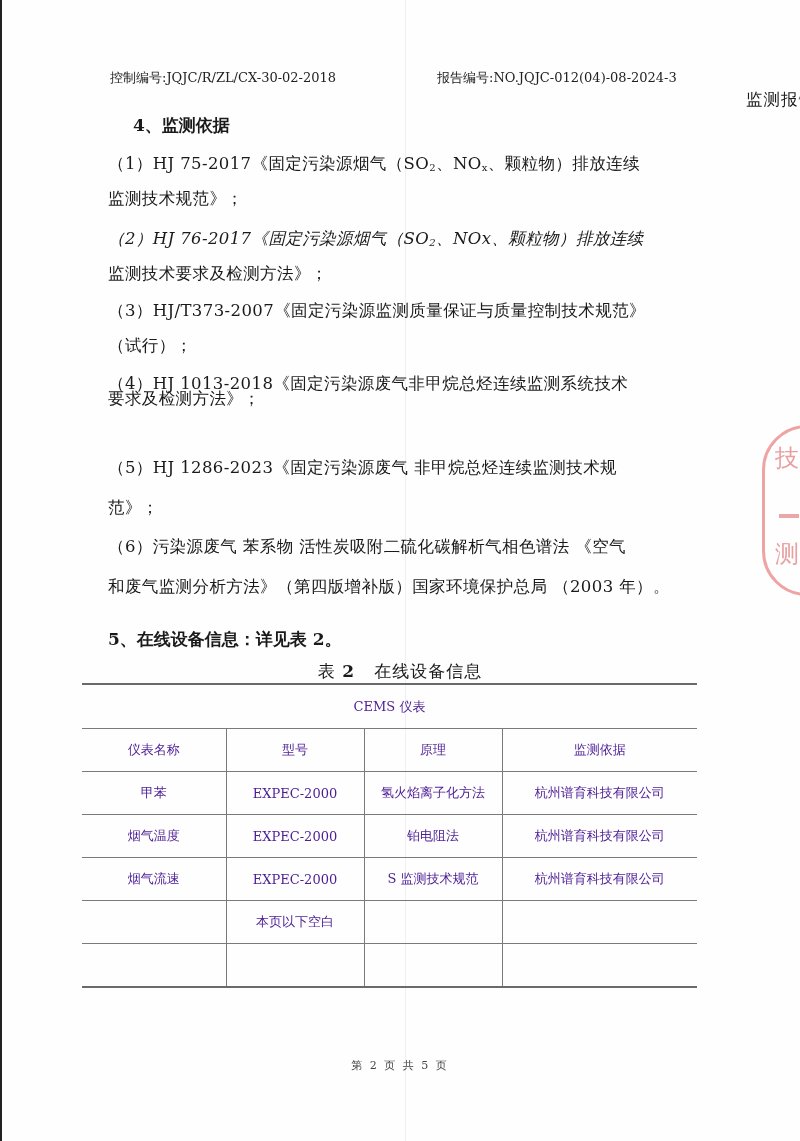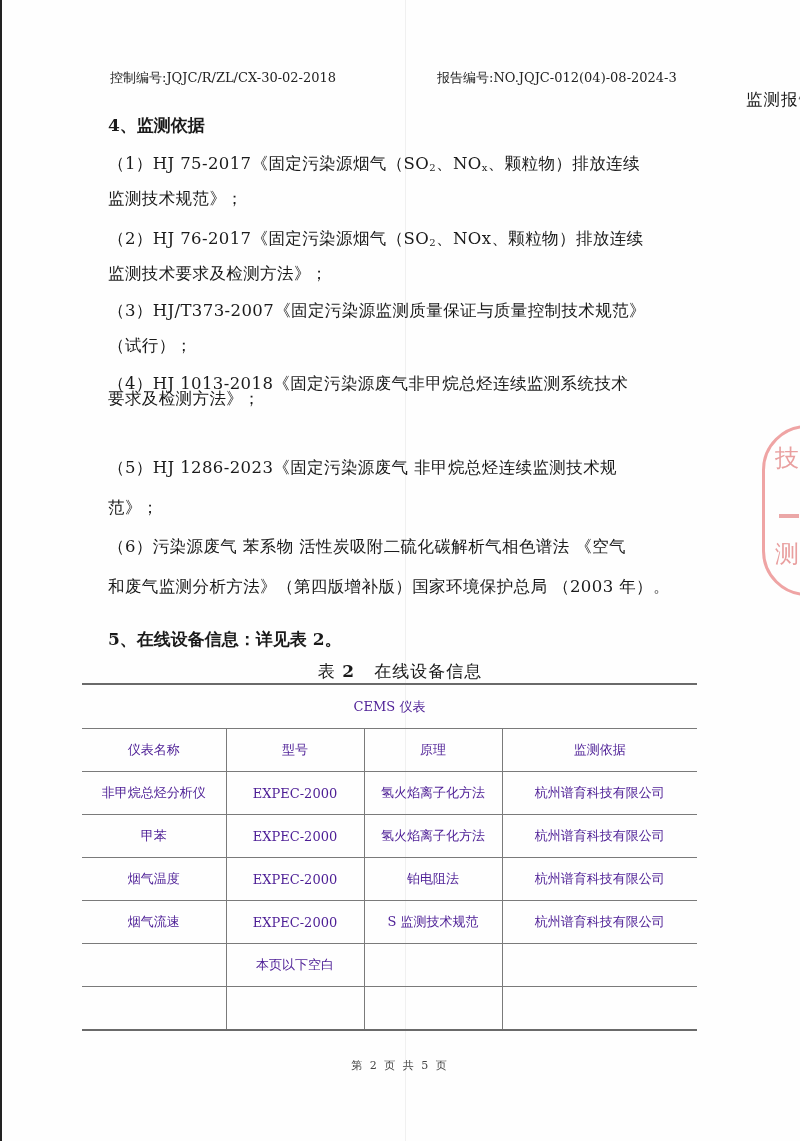--- a/index.html
+++ b/index.html
@@ -42,26 +42,26 @@
 </head>
 <body>
 
 <div class="left-edge"></div>
 <div class="scan-line"></div>
 
 <div class="abs hdr" style="left:110px;">控制编号:JQJC/R/ZL/CX-30-02-2018</div>
 <div class="abs hdr" style="left:437px;">报告编号:NO.JQJC-012(04)-08-2024-3</div>
 <div class="abs title">监测报告</div>
 
-<div class="abs sec" style="top:114px;">4、监测依据</div>
+<div class="abs sec" style="top:114px;margin-left:25px;">4、监测依据</div>
 
 <div class="abs line" style="top:153px;"><span>（1）HJ 75-2017《固定污染源烟气（SO</span><sub>2</sub><span>、NO</span><sub>x</sub><span>、颗粒物）排放连续</span></div>
 <div class="abs line" style="top:188px;">监测技术规范》；</div>
 
-<div class="abs line" style="top:228px;"><span>（2）HJ 76-2017《固定污染源烟气（SO</span><sub>2</sub><span>、NOx、颗粒物）排放连续</span></div>
+<div class="abs line" style="top:228px;font-style:italic;"><span>（2）HJ 76-2017《固定污染源烟气（SO</span><sub>2</sub><span>、NOx、颗粒物）排放连续</span></div>
 <div class="abs line" style="top:263px;">监测技术要求及检测方法》；</div>
 
 <div class="abs line" style="top:300px;">（3）HJ/T373-2007《固定污染源监测质量保证与质量控制技术规范》</div>
 <div class="abs line" style="top:335px;">（试行）；</div>
 
 <div class="abs line" style="top:373px;">（4）HJ 1013-2018《固定污染源废气非甲烷总烃连续监测系统技术</div>
 <div class="abs line" style="top:388px;">要求及检测方法》；</div>
 
 <div class="abs line" style="top:457px;">（5）HJ 1286-2023《固定污染源废气  非甲烷总烃连续监测技术规</div>
 <div class="abs line" style="top:497px;">范》；</div>
@@ -82,26 +82,20 @@
   </colgroup>
   <tbody>
       <tr class="cems">
     <td colspan="4">CEMS 仪表</td>
   </tr>
   <tr>
     <td>仪表名称</td>
     <td>型号</td>
     <td>原理</td>
     <td>监测依据</td>
-  </tr>
-  <tr>
-    <td>非甲烷总烃分析仪</td>
-    <td>EXPEC-2000</td>
-    <td>氢火焰离子化方法</td>
-    <td>杭州谱育科技有限公司</td>
   </tr>
   <tr>
     <td>甲苯</td>
     <td>EXPEC-2000</td>
     <td>氢火焰离子化方法</td>
     <td>杭州谱育科技有限公司</td>
   </tr>
   <tr>
     <td>烟气温度</td>
     <td>EXPEC-2000</td>

